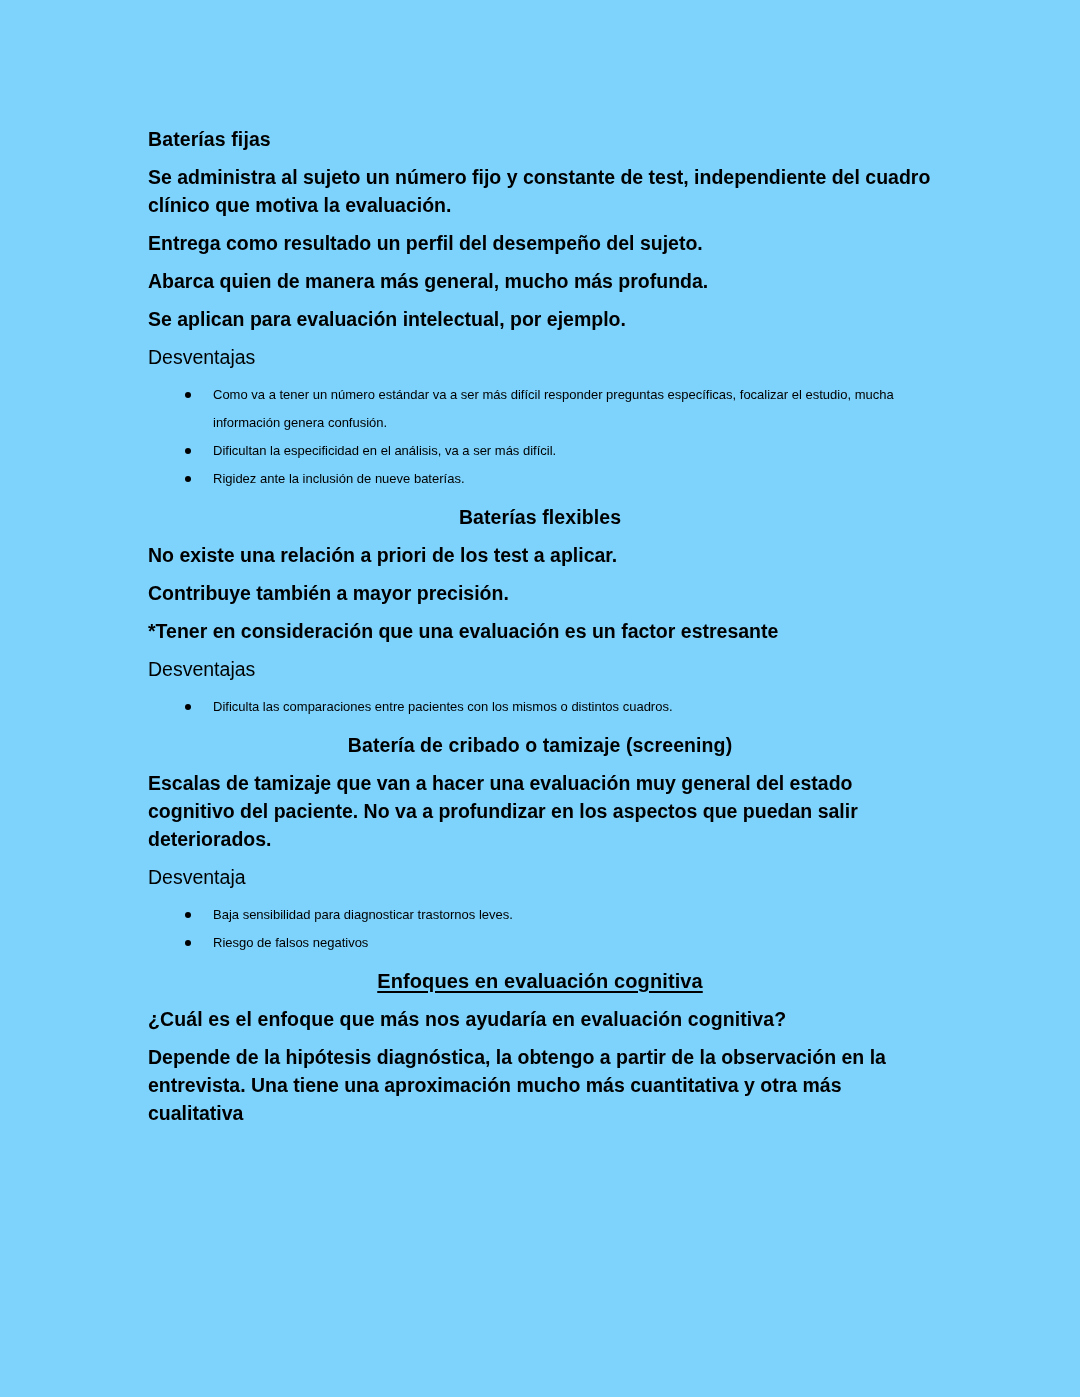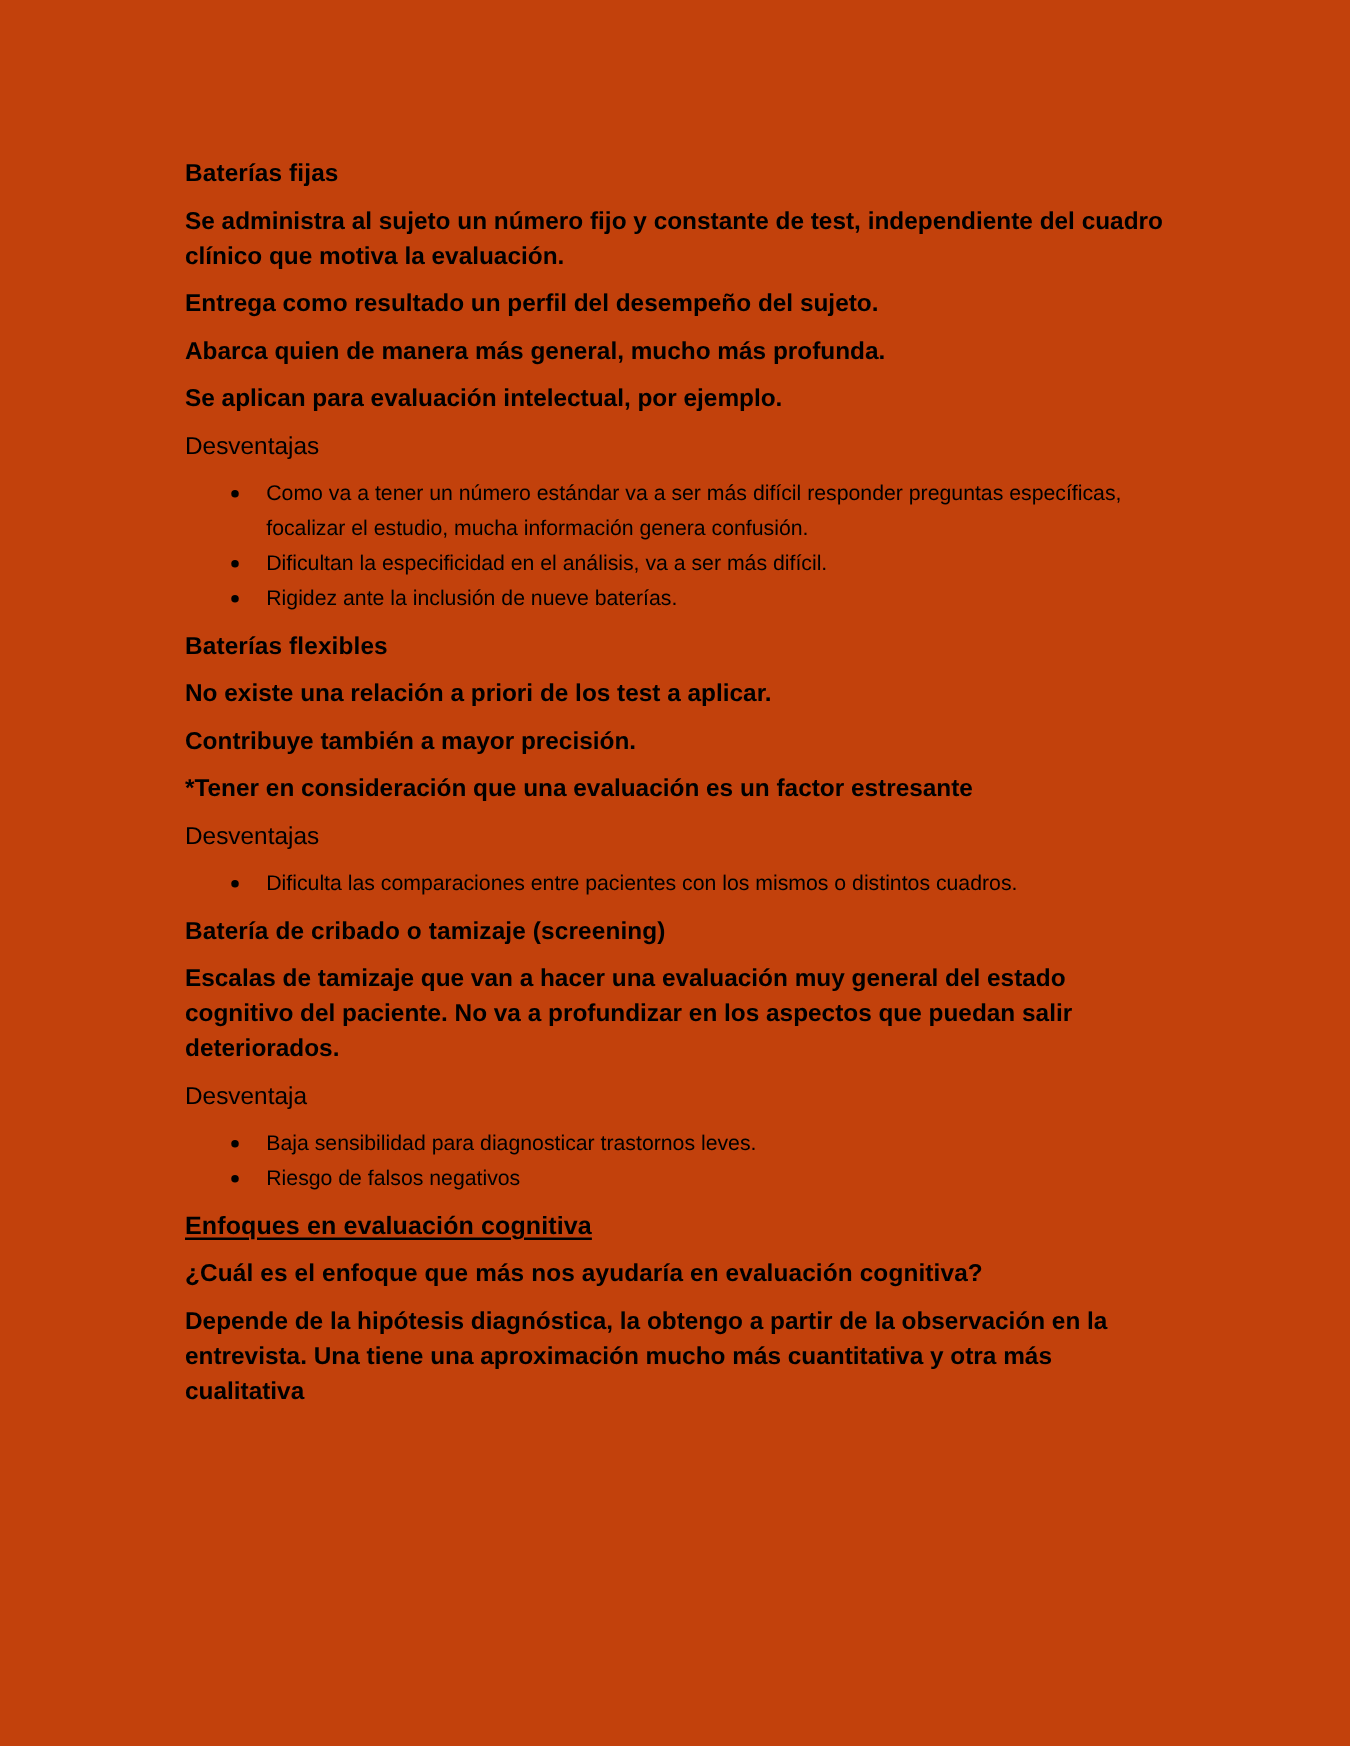--- a/index.html
+++ b/index.html
@@ -4,21 +4,21 @@
 <style>
   html, body {
     margin: 0;
     padding: 0;
     background: #ffffff;
   }
   .page {
     position: relative;
     width: 1080px;
     height: 1397px;
-    background: #c2410c;
+    background: #7dd3fc;
     box-sizing: border-box;
     padding: 125px 148px 0 148px;
     font-family: "Liberation Sans", sans-serif;
     color: #000000;
     overflow: hidden;
   }
   .doc {
     width: 784px;
   }
 
@@ -62,35 +62,35 @@
   }
 
   .bullets {
     list-style: none;
     padding: 0;
     margin: 0 0 10px 0;
   }
   .bullets li {
     position: relative;
     padding-left: 65px;
-    font-size: 17px;
+    font-size: 13px;
     line-height: 28px;
   }
   .bullets li .dot {
     position: absolute;
     left: 37px;
     top: 11px;
     width: 6px;
     height: 6px;
     border-radius: 50%;
     background: #000000;
   }
 
   
-  .gap-before-heading { margin-top: 4px; }
+  .gap-before-heading { margin-top: 4px; text-align: center; }
 </style>
 </head>
 <body>
 
 <div class="page">
   <div class="doc">
 
     <div class="h-bold">Baterías fijas</div>
     <p class="para">Se administra al sujeto un número fijo y constante de test, independiente del cuadro clínico que motiva la evaluación.</p>
     <p class="para">Entrega como resultado un perfil del desempeño del sujeto.</p>

